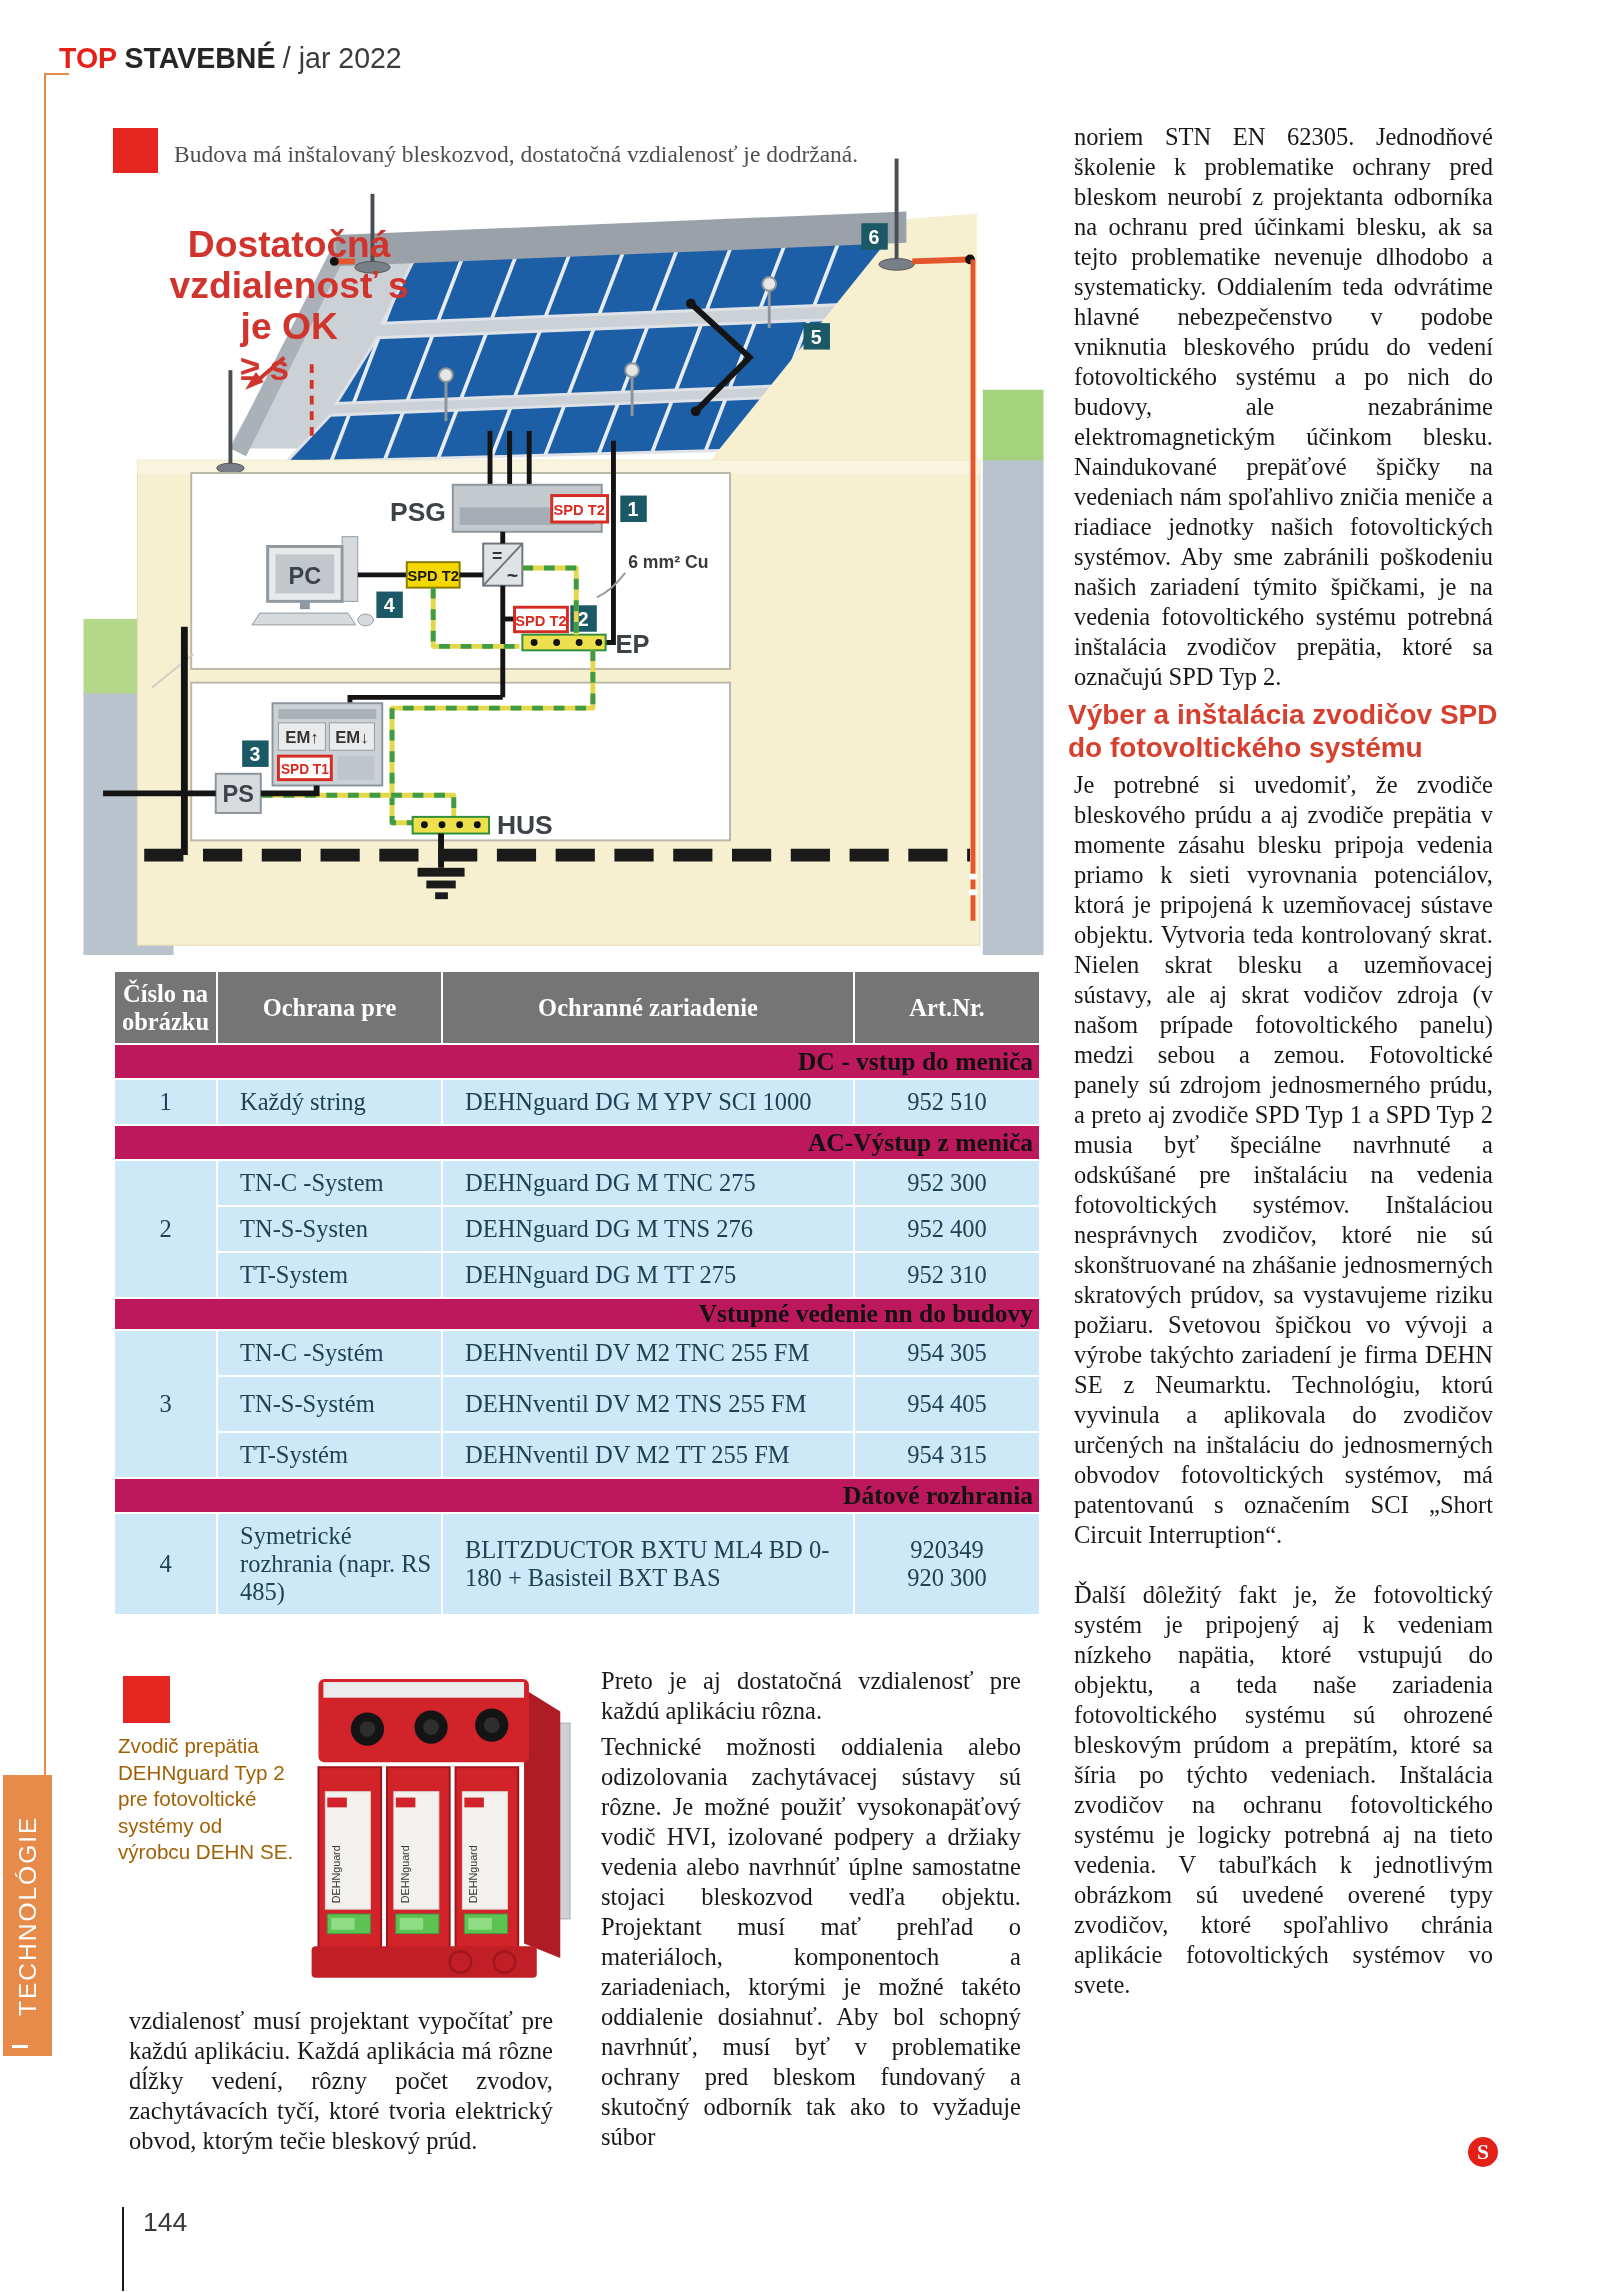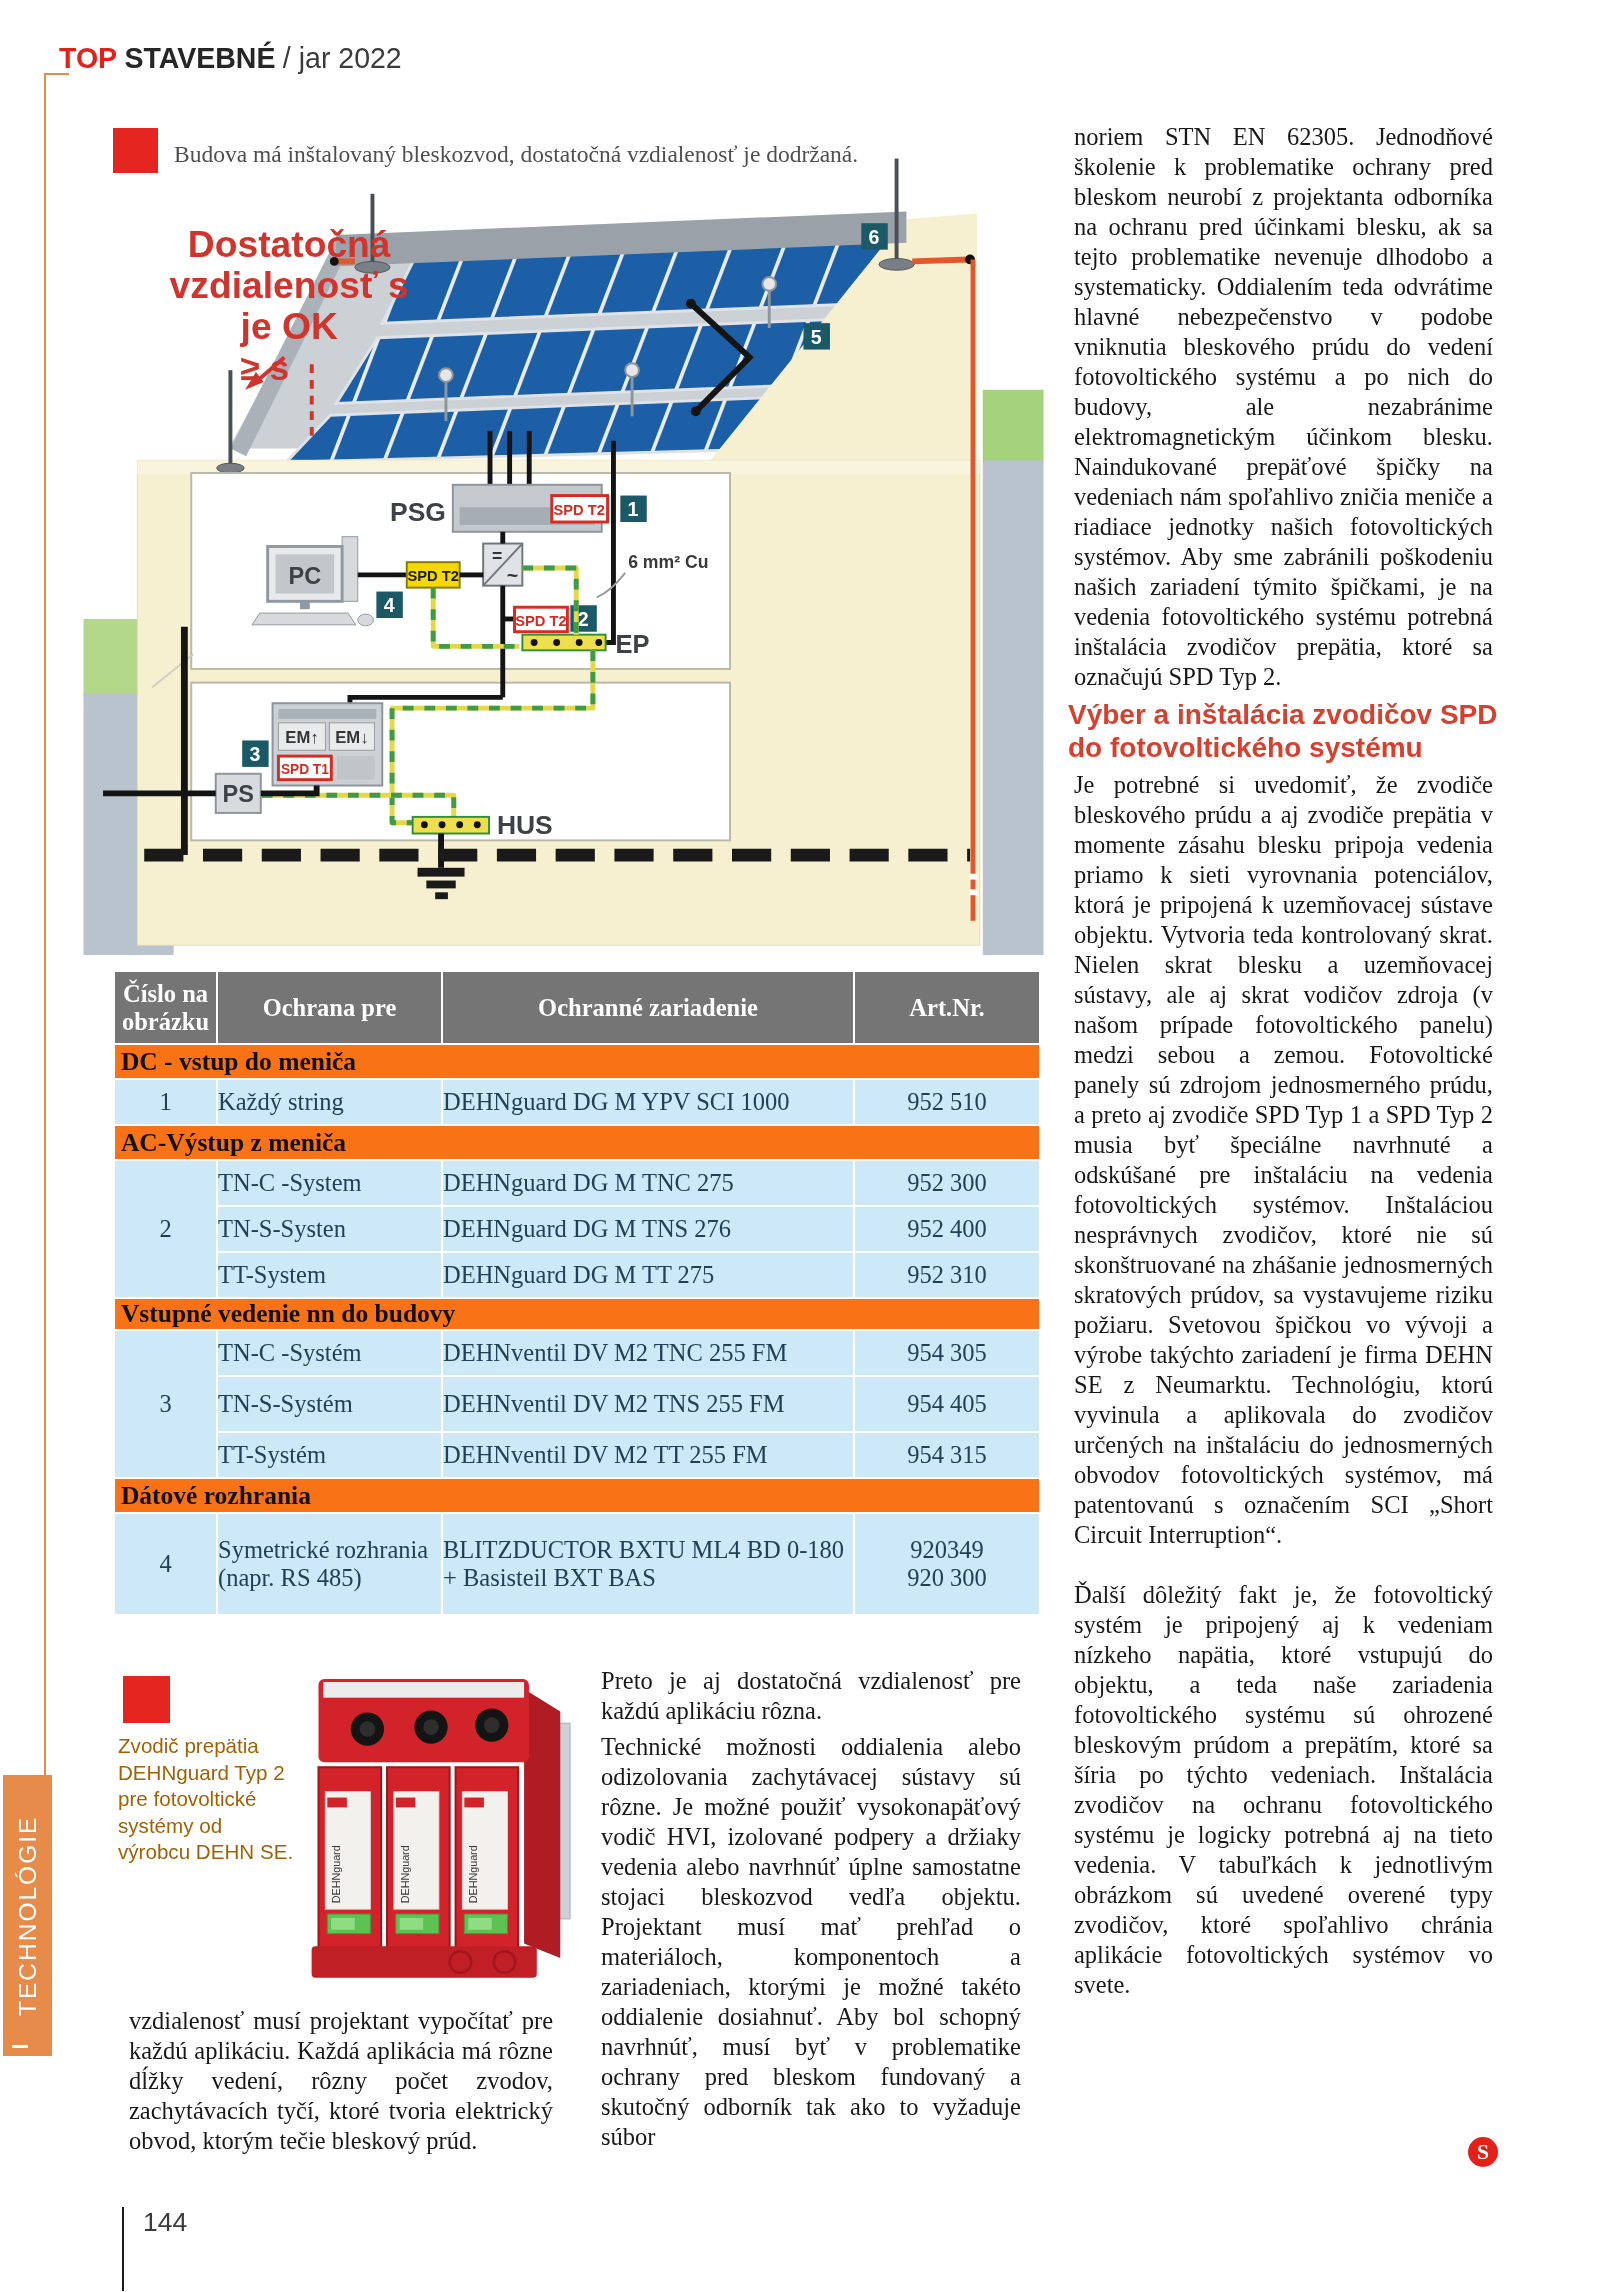--- a/index.html
+++ b/index.html
@@ -20,24 +20,24 @@
 
   
   .red-square{background:#e52620;}
   .fig-caption{left:174px;top:141px;width:765px;font-size:23.5px;color:#4f4f4f;font-family:Liberation Serif, serif;}
 
   
   .tblwrap{left:113px;top:970px;}
   table.data-table{border-collapse:collapse;width:926px;table-layout:fixed;}
   table.data-table td,table.data-table th{border:2.9px solid #fff;padding:0 5.9px;}
   th.h{background:#757575;color:#fff;font-weight:bold;font-size:24.5px;text-align:center;font-family:"Liberation Serif",serif;}
-  tr.sect td{background:#f97316;color:#121212;font-weight:bold;font-size:25.5px;text-align:left;}
+  tr.sect td{background:#be185d;color:#121212;font-weight:bold;font-size:25.5px;text-align:right;}
   tr.data td{background:#cde8f6;color:#1f4057;font-size:24.5px;}
   tr.data td.c{text-align:center;}
-  tr.data td.l{padding-left:0;}
+  tr.data td.l{padding-left:22px;}
   .art-multi{white-space:pre-line;text-align:center;}
 
   
   .col{font-size:24.5px;line-height:30px;text-align:justify;color:#191919;}
   .col p{margin:6px;}
   .col p.gap{margin-top:30px;}
   .red-heading{color:#d6402f;font-weight:bold;font-size:28px;line-height:33px;text-align:left;
     font-family:"Liberation Sans","DejaVu Sans",sans-serif;margin:5.9px 0 5.9px 0;}
   .endmark{left:1468px;top:2137px;width:30px;height:30px;border-radius:50%;background:#e32119;color:#fff;
     font-weight:bold;font-size:21.6px;text-align:center;line-height:30px;font-family:"Liberation Serif",serif;}

